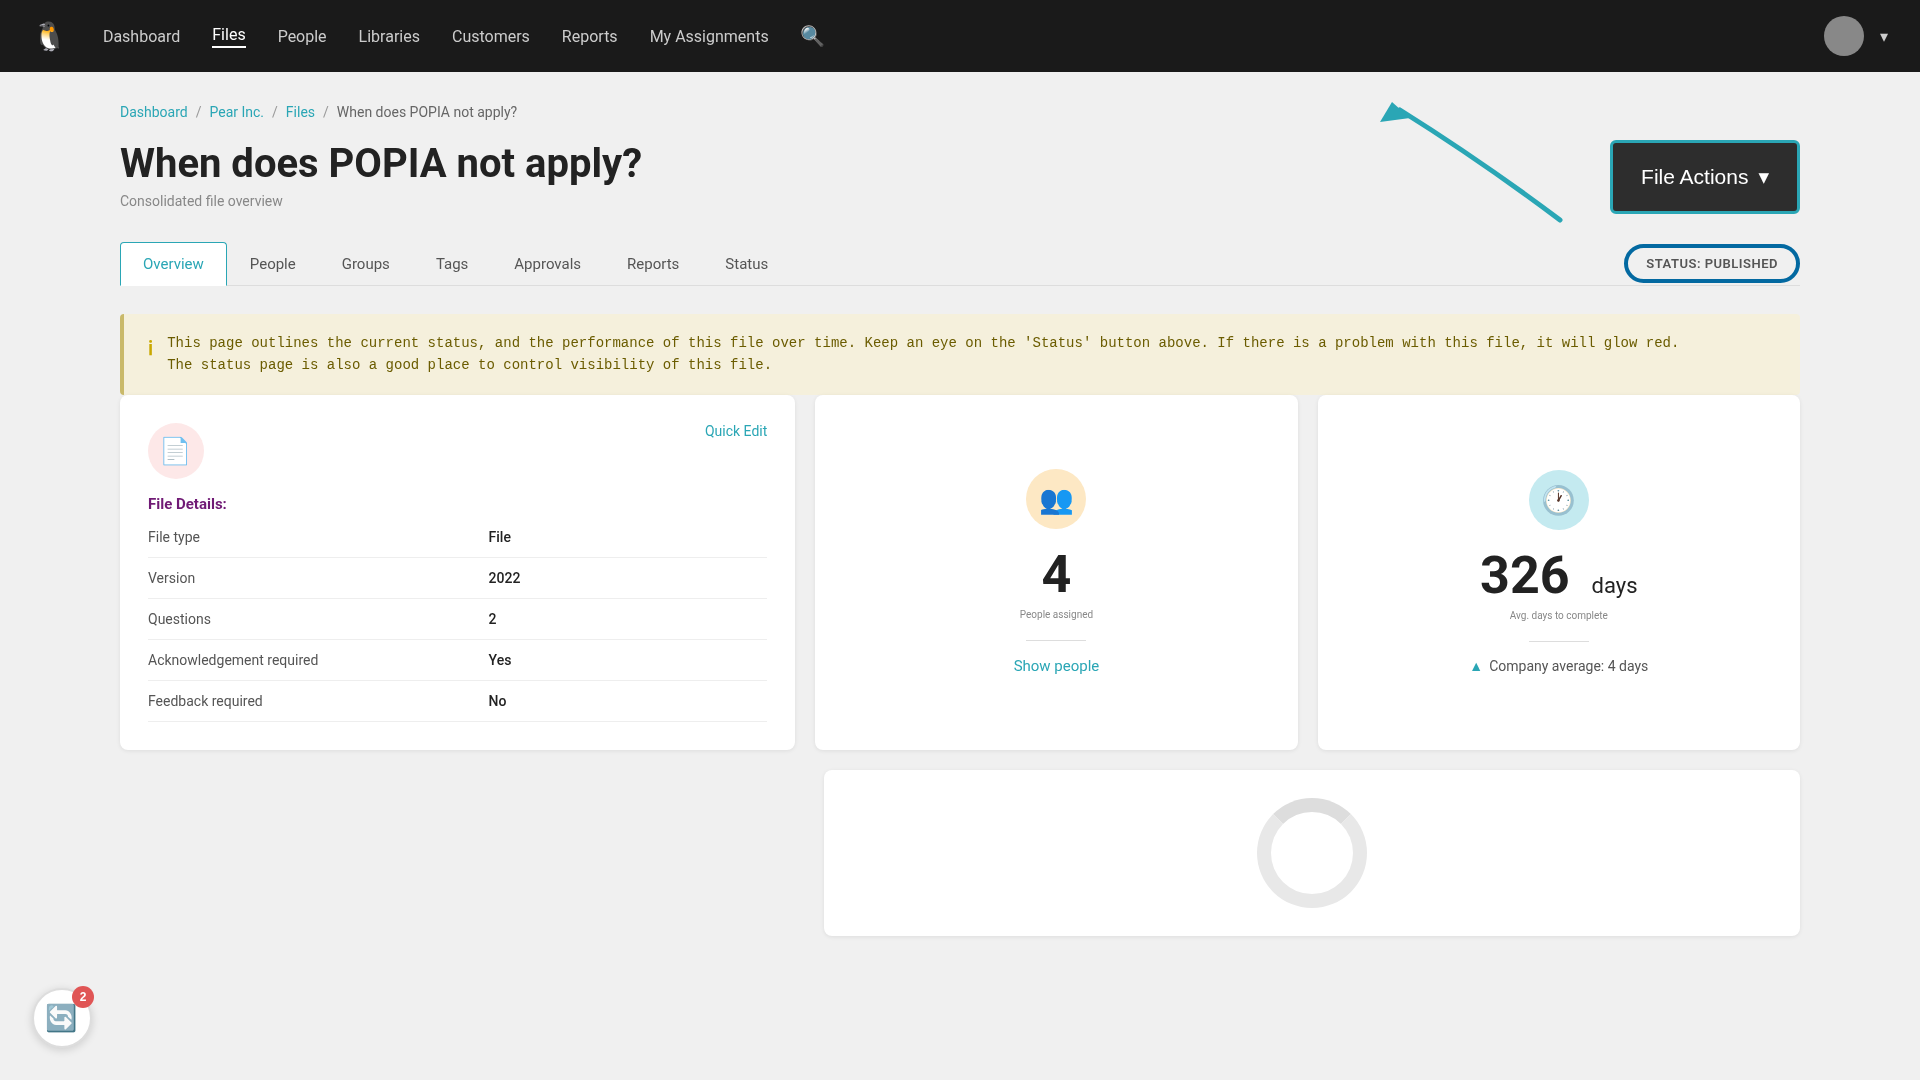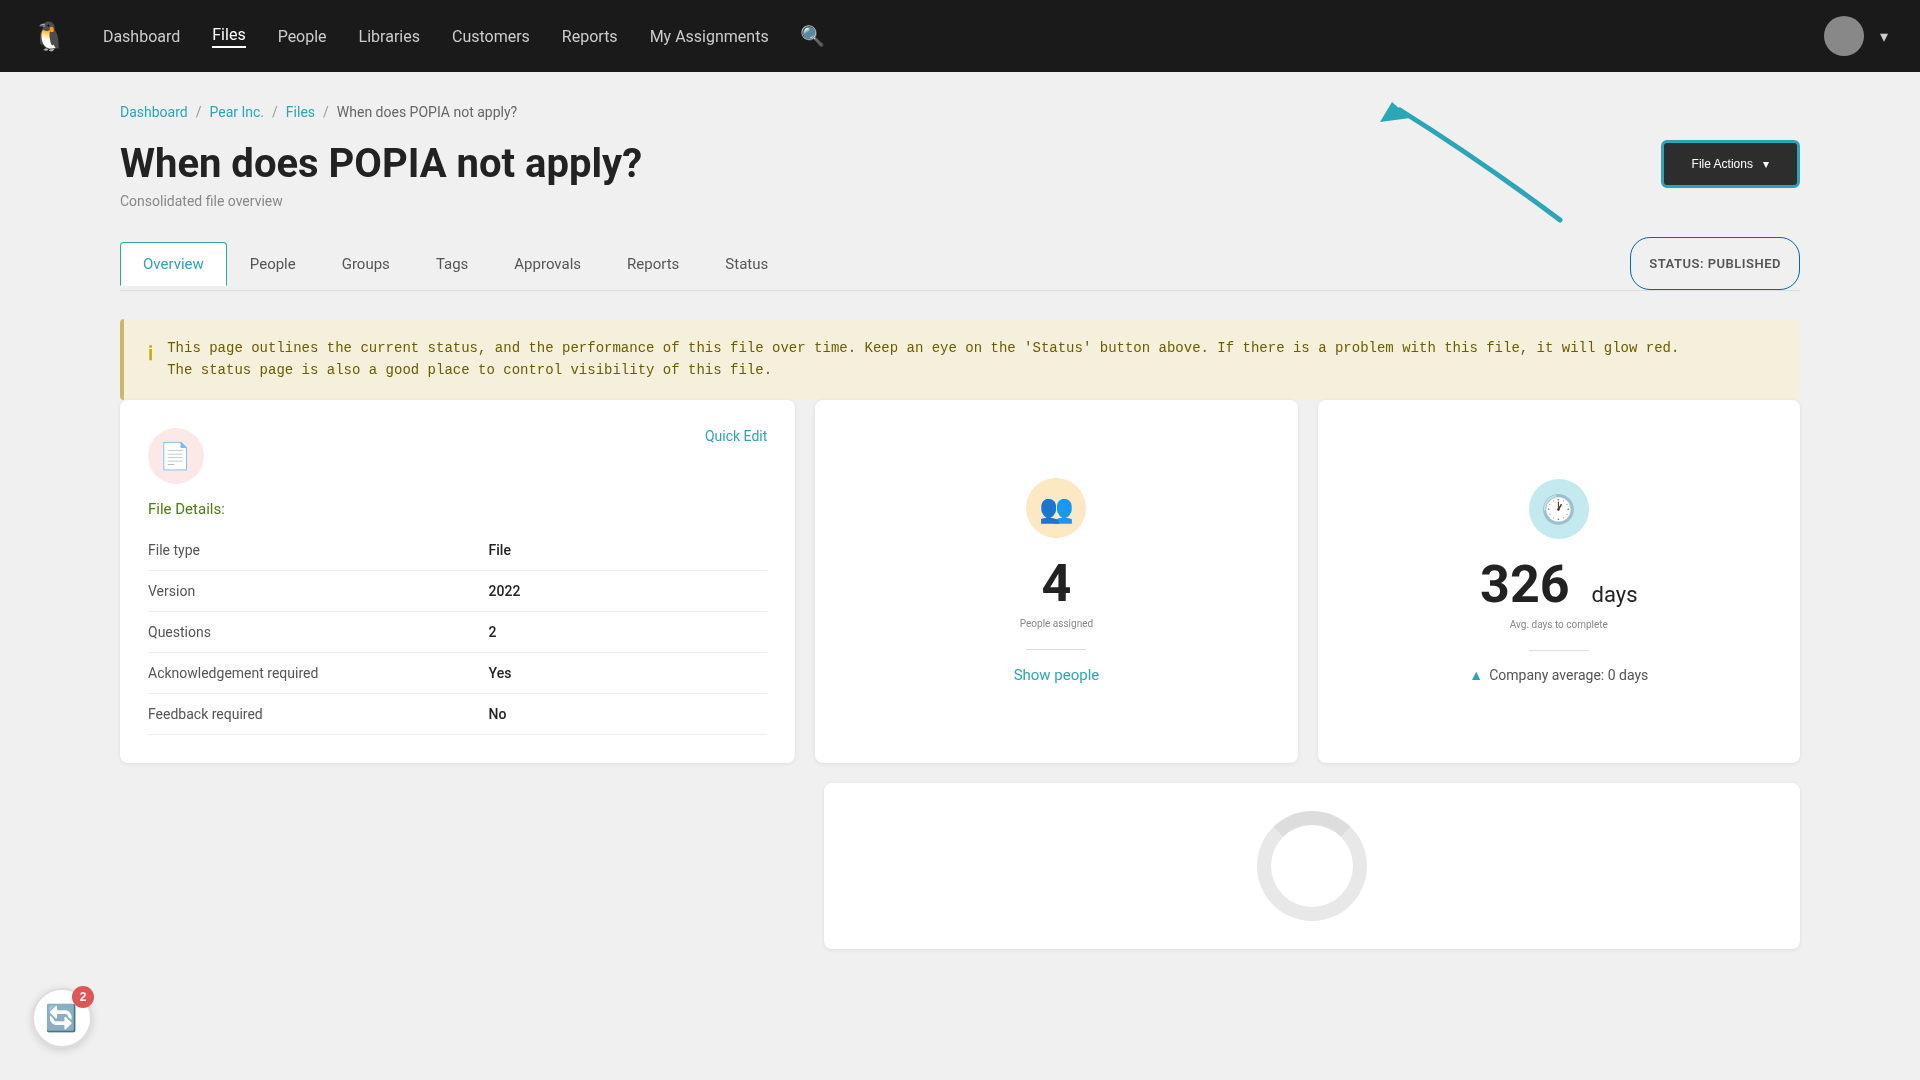--- a/index.html
+++ b/index.html
@@ -25,28 +25,28 @@
     .breadcrumb a { color: #2aa6b5; text-decoration: none; }
     .breadcrumb span { color: #999; }
 
     
     .page-header { display: flex; justify-content: space-between; align-items: flex-start; margin-bottom: 8px; }
     .page-title-section { }
     .page-title { font-size: 40px; font-weight: 700; color: #222; margin-bottom: 6px; }
     .page-subtitle { font-size: 14px; color: #888; }
 
     
-    .file-actions-btn { background: #2d2d2d; color: #fff; border: 3px solid #2aa6b5; border-radius: 6px; padding: 14px 28px; font-size: 12px; cursor: pointer; display: flex; align-items: center; gap: 10px; position: relative; z-index: 10; }
+    .file-actions-btn { background: #2d2d2d; color: #fff; border: 3px solid #2aa6b5; border-radius: 6px; padding: 22px 28px; font-size: 21px; cursor: pointer; display: flex; align-items: center; gap: 10px; position: relative; z-index: 10; }
 
     
     .tabs-row { display: flex; align-items: center; justify-content: space-between; margin-top: 28px; border-bottom: 1px solid #ddd; padding-bottom: 0; gap: 40px; }
     .tabs { display: flex; gap: 0; }
     .tab { padding: 12px 22px; font-size: 15px; color: #555; cursor: pointer; border: 1px solid transparent; border-bottom: none; margin-bottom: -1px; }
     .tab.active { border: 1px solid #2aa6b5; border-bottom: 1px solid #fff; color: #2aa6b5; border-radius: 4px 4px 0 0; background: #fff; margin-bottom: -1px; }
-    .status-badge { border: 1px solid #0369a1; color: #555; font-size: 13px; padding: 18px 18px; border-radius: 20px; font-weight: 600; letter-spacing: 0.5px; }
+    .status-badge { border: 4px solid #0369a1; color: #555; font-size: 13px; padding: 8px 18px; border-radius: 20px; font-weight: 600; letter-spacing: 0.5px; }
 
     
     .info-banner { background: #f5f0dc; border-left: 4px solid #c9b96a; padding: 18px 24px; margin-top: 28px; border-radius: 4px; display: flex; gap: 14px; }
     .info-icon { color: #c9a800; font-size: 20px; margin-top: 2px; font-weight: bold; }
     .info-text { font-size: 14px; color: #6b5c00; line-height: 1.6; font-family: Liberation Mono, monospace; }
 
     
     .section-title { font-size: 22px; font-weight: 600; color: #222; margin: 32px 0 20px 0; }
 
     
@@ -159,21 +159,21 @@
 
     <div class="card">
       <div style="display:flex; justify-content:space-between; align-items:flex-start; margin-bottom:16px;">
         <div>
           <div class="file-icon-wrap">
             <span class="file-icon">📄</span>
           </div>
         </div>
         <a class="quick-edit-link">Quick Edit</a>
       </div>
-      <p style="font-size:15px; font-weight:400; color:#4d7c0f; margin-bottom:12px;">File Details:</p>
+      <p style="font-size:15px; font-weight:700; color:#701a75; margin-bottom:4px;">File Details:</p>
       <table class="file-details-table">
         <tbody>
             <tr>
           <td class="file-details-label">File type</td>
           <td class="file-details-value">File</td>
         </tr>
         <tr>
           <td class="file-details-label">Version</td>
           <td class="file-details-value">2022</td>
         </tr>
@@ -210,21 +210,21 @@
         <span class="stat-icon">🕐</span>
       </div>
       <div style="display:flex; align-items:baseline; gap:18px;">
         <span class="stat-number">326</span>
         <span class="stat-days">days</span>
       </div>
       <p class="stat-label">Avg. days to complete</p>
       <div class="stat-divider"></div>
       <div class="company-avg">
         <span class="trend-up">▲</span>
-        <span>Company average: 0 days</span>
+        <span>Company average: 4 days</span>
       </div>
     </div>
 
   </div>
 
   <div style="display:grid; grid-template-columns:1.4fr 2fr; gap:20px; margin-top:20px;">
     <div></div>
     <div class="card" style="min-height:120px; display:flex; align-items:center; justify-content:center;">
       <div style="width:110px; height:110px; border-radius:50%; border:14px solid #e8e8e8; border-top-color:#ddd;"></div>
     </div>

